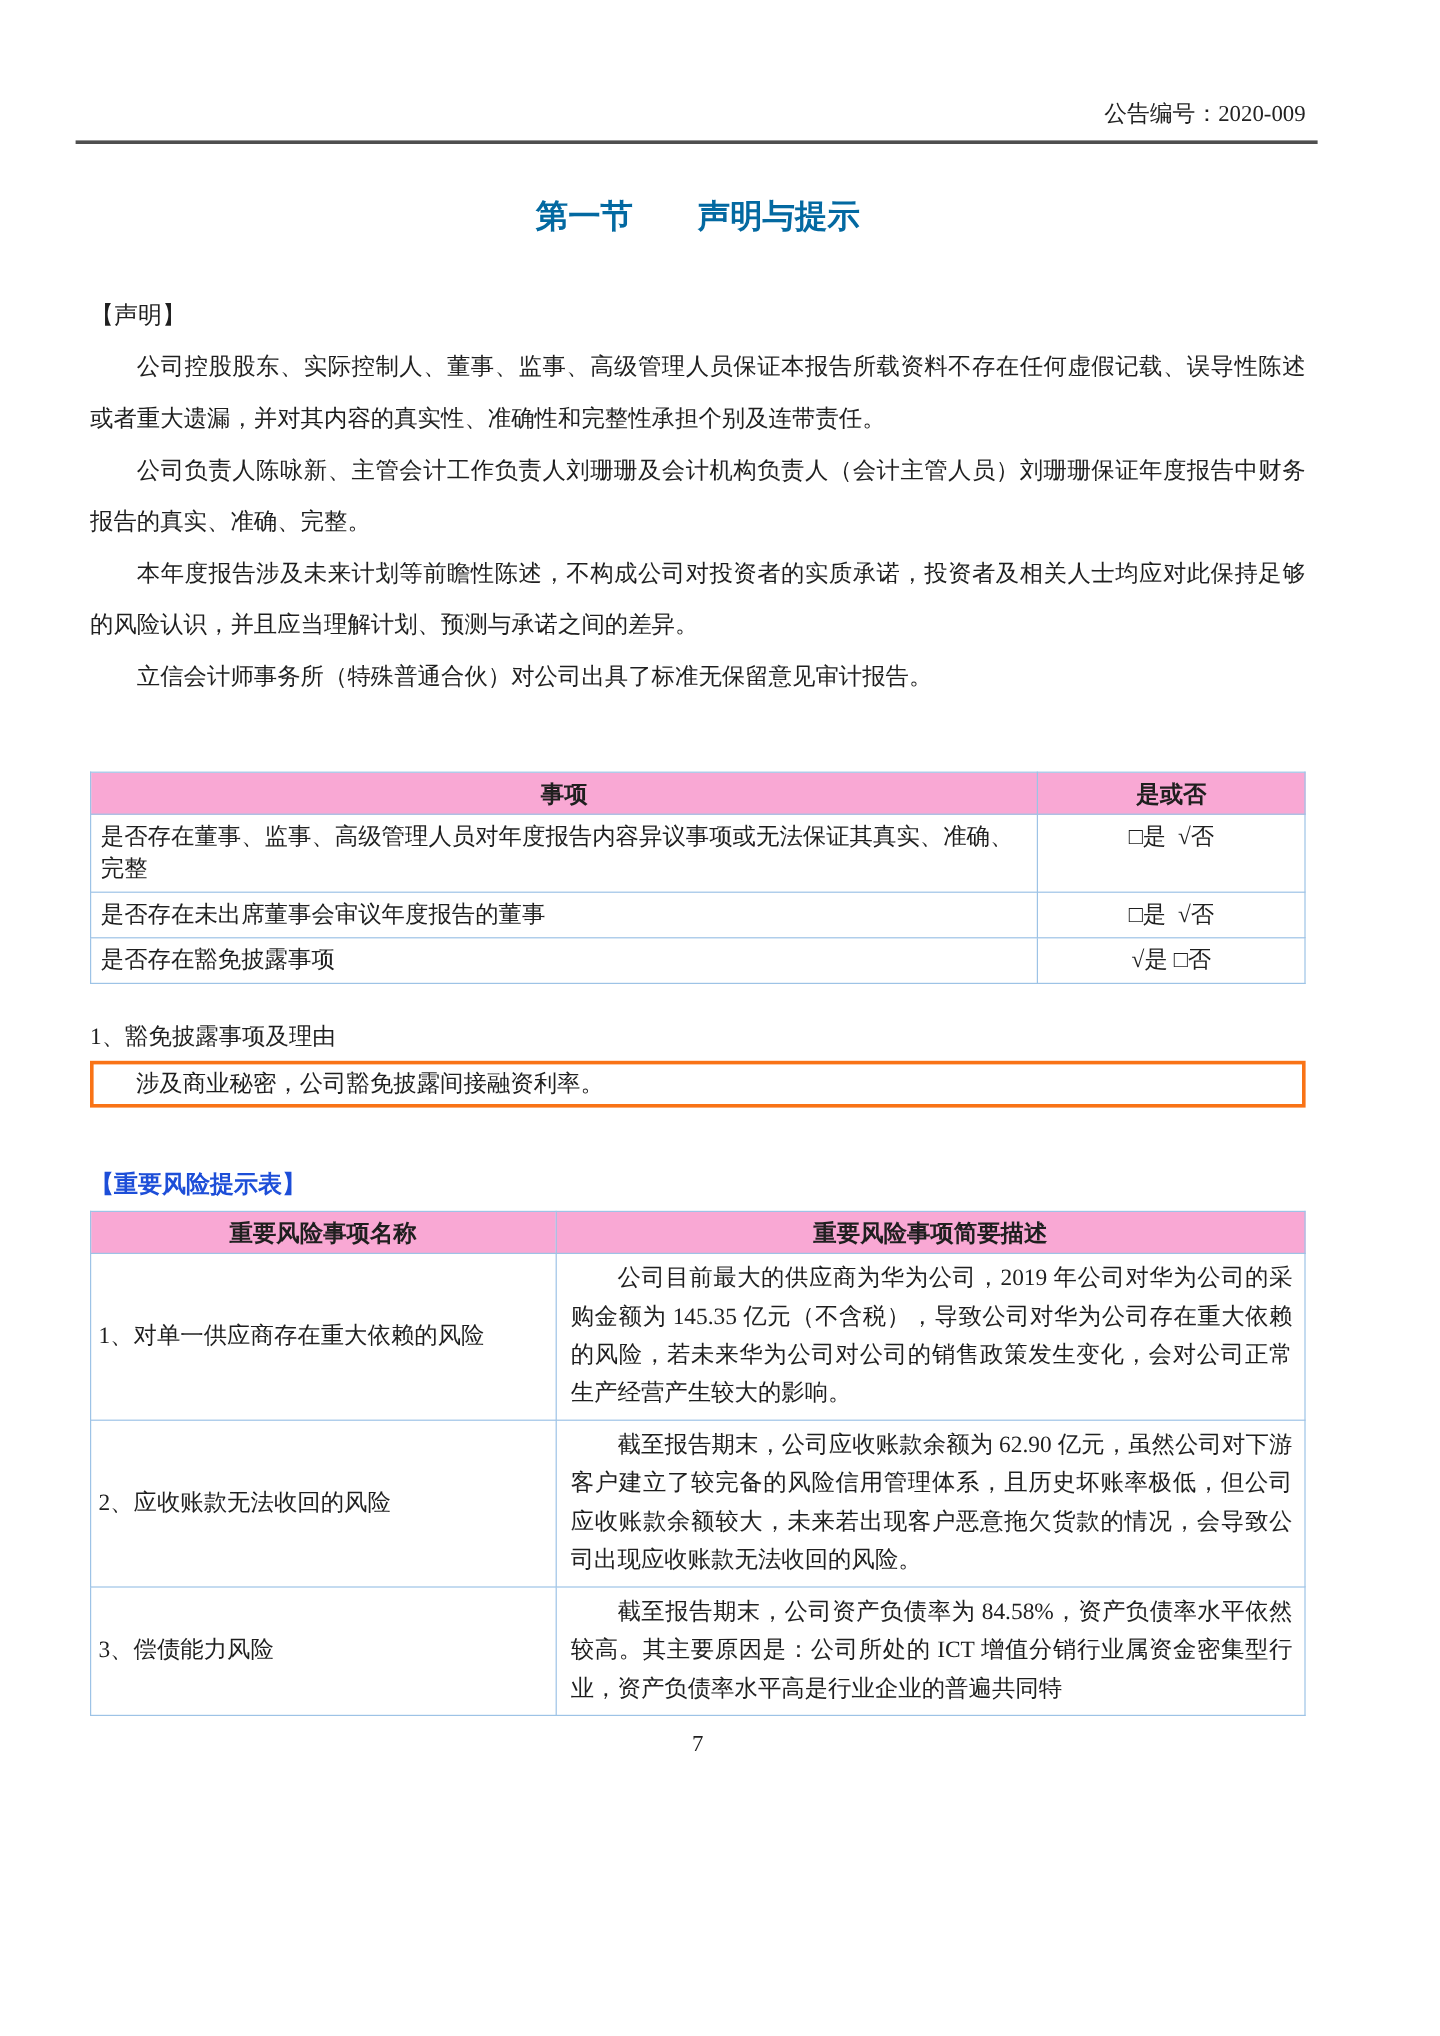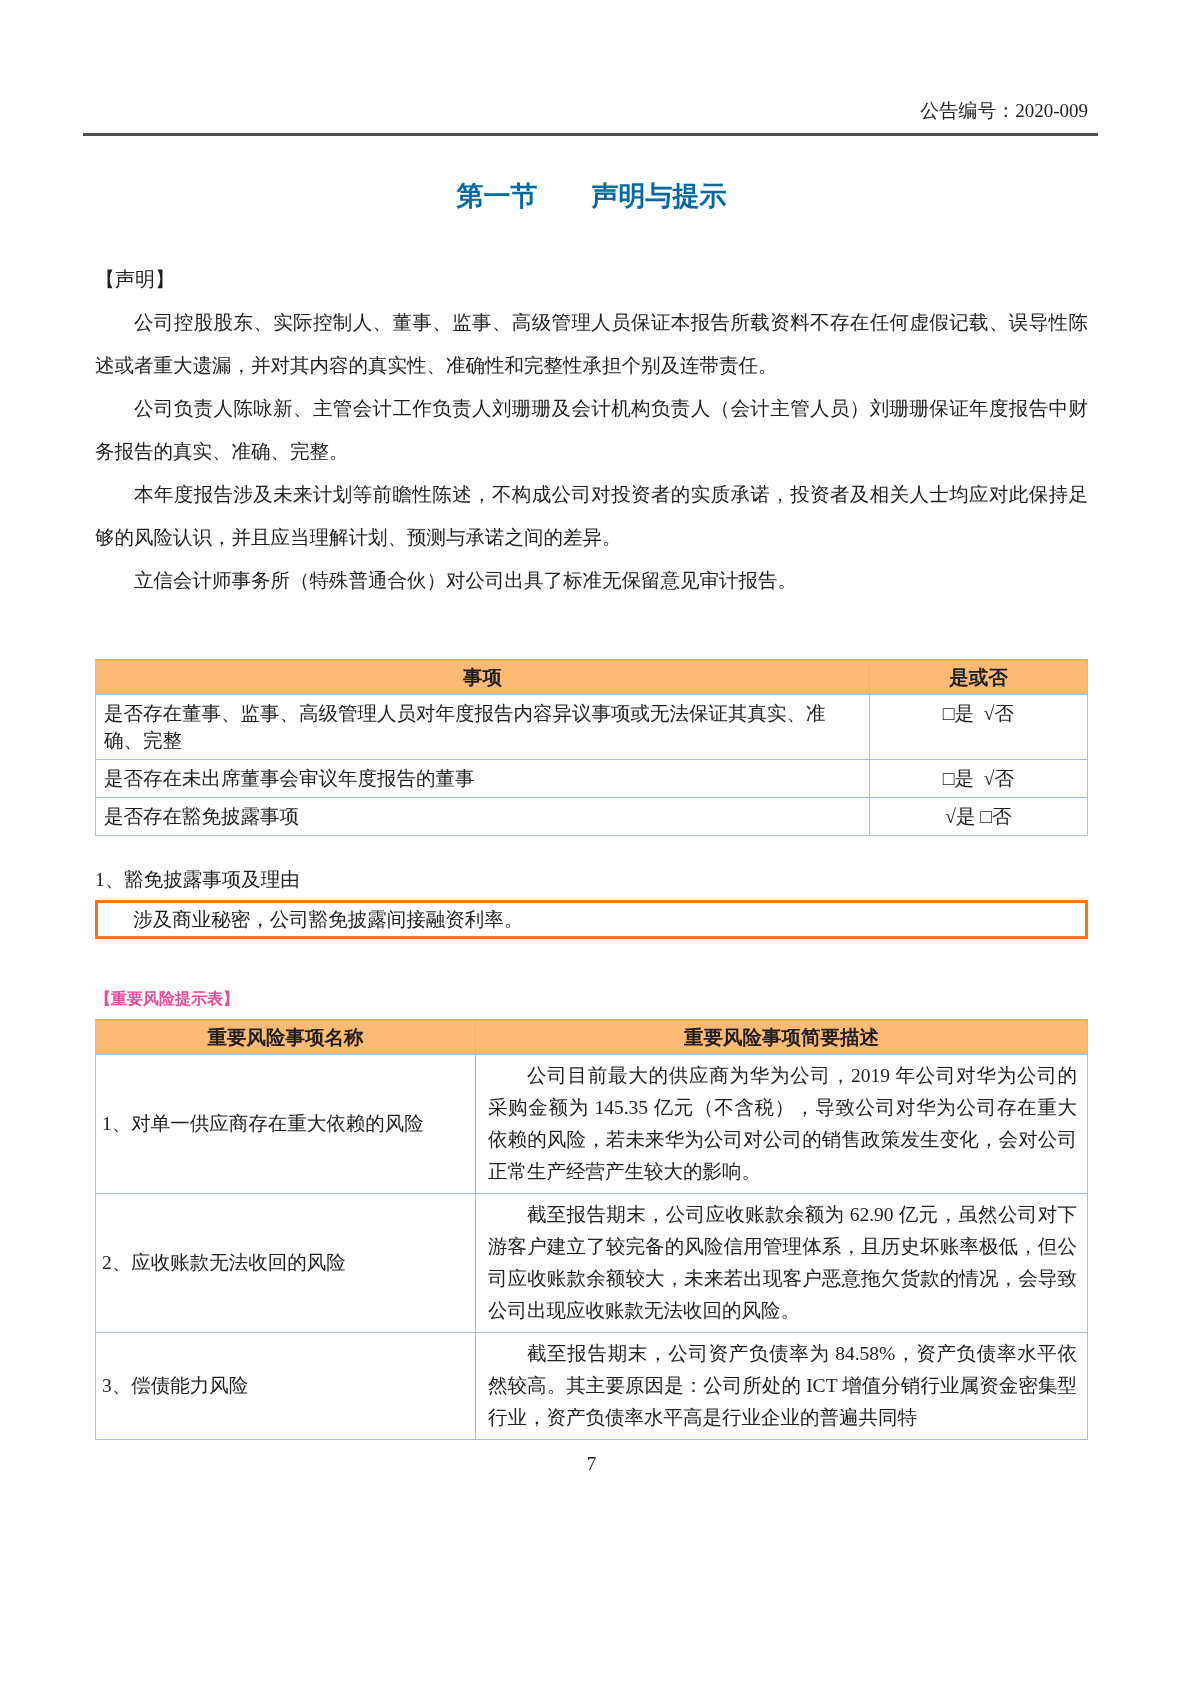--- a/index.html
+++ b/index.html
@@ -1,25 +1,25 @@
 <!DOCTYPE html>
 <html><head>
 <meta charset="utf-8">
 <style>
   * { box-sizing: border-box; }
   html, body { margin: 0; padding: 0; background: #ffffff; }
   .page {
     position: relative;
     width: 1200px;
     height: 1596px;
-    margin: 16px auto;
+    margin: 0 auto;
     background: #ffffff;
     font-family: "Liberation Serif", "DejaVu Serif", serif;
     color: #1f1f1f;
-    padding: 0 112px 0 95px;
+    padding: 0 112px 0 75px;
     overflow: hidden;
   }
   .doc-number {
     margin-top: 82px;
     text-align: right;
     font-size: 19px;
     color: #222;
   }
   .header-rule {
     height: 3px;
@@ -49,21 +49,21 @@
   table {
     width: 100%;
     border-collapse: collapse;
     table-layout: fixed;
   }
   th, td {
     border: 1px solid #9DC3E6;
     font-size: 19.5px;
   }
   th {
-    background: #fdba74;
+    background: #f9a8d4;
     font-weight: bold;
     height: 35px;
     text-align: center;
     padding: 2px 4px;
   }
   .items-table { margin-top: 57px; }
   .items-table .col-item { width: 78%; }
   .items-table .col-answer { width: 22%; }
   .items-table td {
     vertical-align: top;
@@ -81,23 +81,23 @@
   .exemption-box {
     margin-top: 7px;
     border: 3px solid #f97316;
     font-size: 19.5px;
     line-height: 29px;
     padding: 2px 6px;
     text-indent: 1.5em;
   }
   .risk-heading {
     margin-top: 50px;
-    font-size: 16px;
+    font-size: 20px;
     font-weight: bold;
-    color: #ec4899;
+    color: #1d4ed8;
   }
   .risk-table { margin-top: 9px; }
   .risk-table .col-name { width: 38.3%; }
   .risk-table .col-desc { width: 61.7%; }
   .risk-table td.name-cell {
     vertical-align: middle;
     padding: 4px 6px;
     line-height: 26px;
   }
   .risk-table td.desc-cell {

